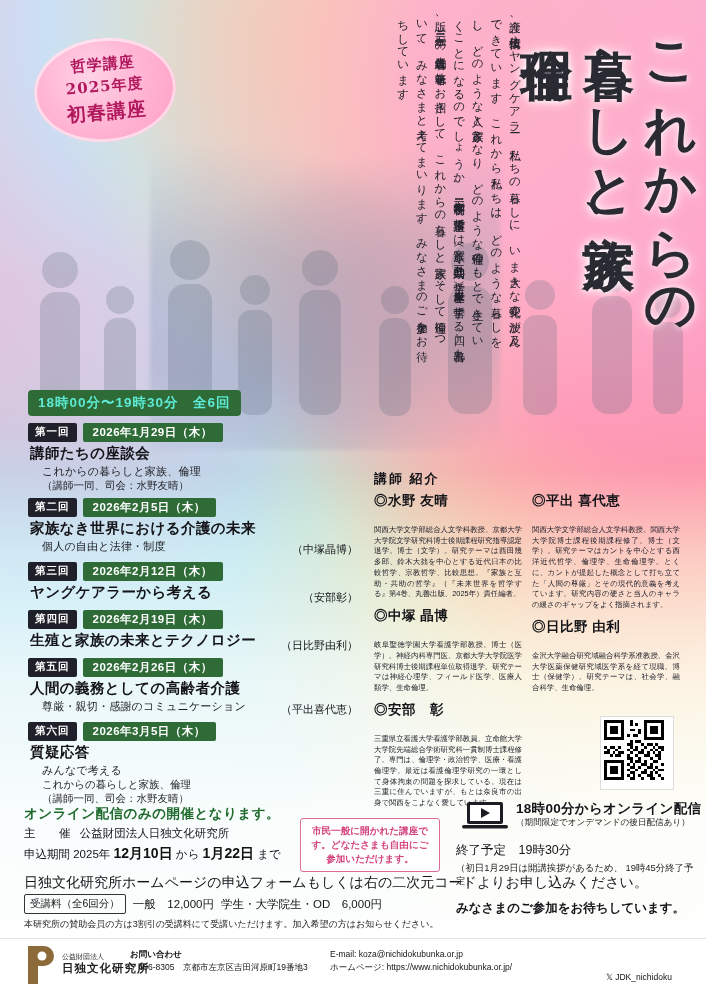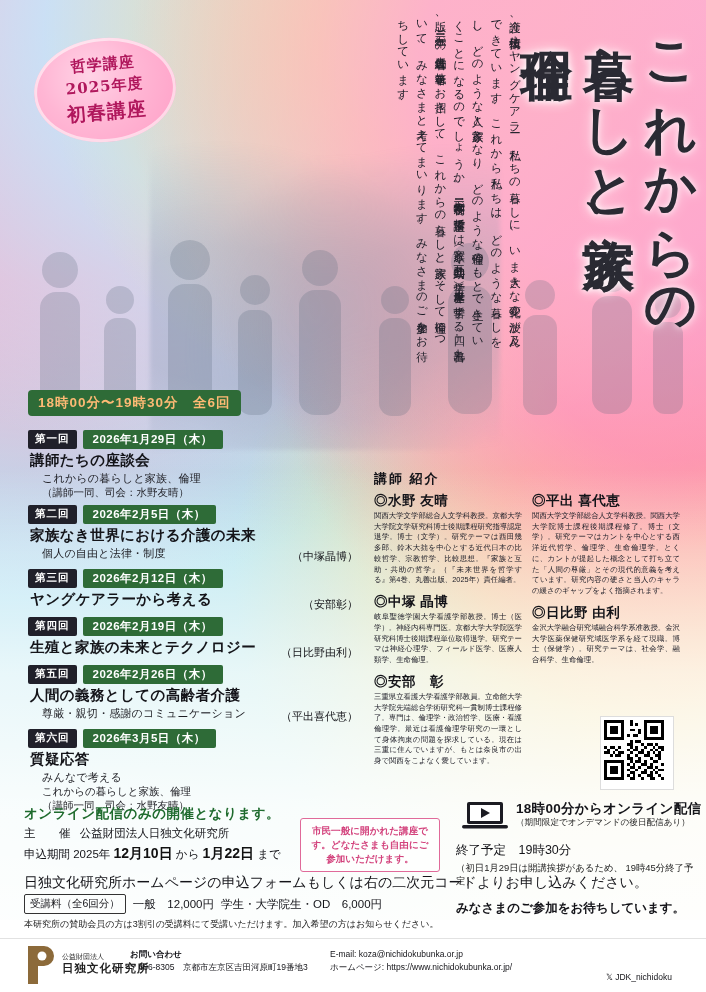--- a/index.html
+++ b/index.html
@@ -84,23 +84,23 @@
   }
   .badge div{
     font-family:"DejaVu Serif","Liberation Serif",serif;
     color:#b0175c;font-weight:700;font-size:15px;line-height:1.45;letter-spacing:1px;
   }
   .badge .big{font-size:19px;}
 
   
   .sched{position:absolute;left:28px;top:390px;width:330px;}
   .sched-time{
-    background:#2e6b37;color:#fdba74;border-radius:4px;
+    background:#2e6b37;color:#5eead4;border-radius:4px;
     font-size:13.5px;font-weight:700;padding:4px 10px;display:inline-block;
-    letter-spacing:1px;margin-bottom:14px;
+    letter-spacing:1px;margin-bottom:7px;
   }
   .sess{margin-bottom:5px;}
   .sess-head{display:flex;gap:6px;margin-bottom:1px;}
   .sess-no{
     background:#20202a;color:#fff;font-size:10.5px;font-weight:700;
     padding:2px 7px;border-radius:2px;letter-spacing:1px;
   }
   .sess-date{
     background:#2e6b37;color:#fff;font-size:11.5px;font-weight:700;
     padding:2px 10px;border-radius:2px;letter-spacing:.5px;
@@ -109,21 +109,21 @@
   .sess-sub{font-size:11px;color:#1c1c22;margin:1px 0 0 14px;letter-spacing:.2px;}
   .sess-lect{font-size:10.5px;color:#1c1c22;margin:0 0 0 14px;}
   .sess-right{font-size:11px;color:#141419;text-align:right;margin-top:-12px;}
 
   
   .profiles{position:absolute;left:374px;top:492px;width:306px;display:flex;gap:10px;}
   .prof-col{width:148px;}
   .profiles-title{position:absolute;left:374px;top:470px;font-size:13px;font-weight:700;color:#141419;letter-spacing:2px;}
   .prof{margin-bottom:7px;}
   .prof-name{font-size:13.5px;font-weight:700;color:#141419;letter-spacing:.5px;}
-  .prof-body{font-size:7.4px;line-height:1.45;color:#20202a;text-align:justify;margin-top:1px;}
+  .prof-body{font-size:7.4px;line-height:1.45;color:#20202a;text-align:justify;margin-top:15px;}
 
   
   .qr{position:absolute;left:600px;top:716px;width:66px;height:66px;background:#fff;padding:3px;border:1px solid #ddd;}
   .qr svg{display:block;}
 
   
   .online-note{position:absolute;left:24px;top:805px;font-size:13.5px;font-weight:700;color:#1f6b2e;letter-spacing:.5px;}
   .org-row{position:absolute;left:24px;top:826px;font-size:11.5px;color:#141419;}
   .org-row .lbl{letter-spacing:6px;}
   .app-row{position:absolute;left:24px;top:845px;font-size:11.5px;color:#141419;}

